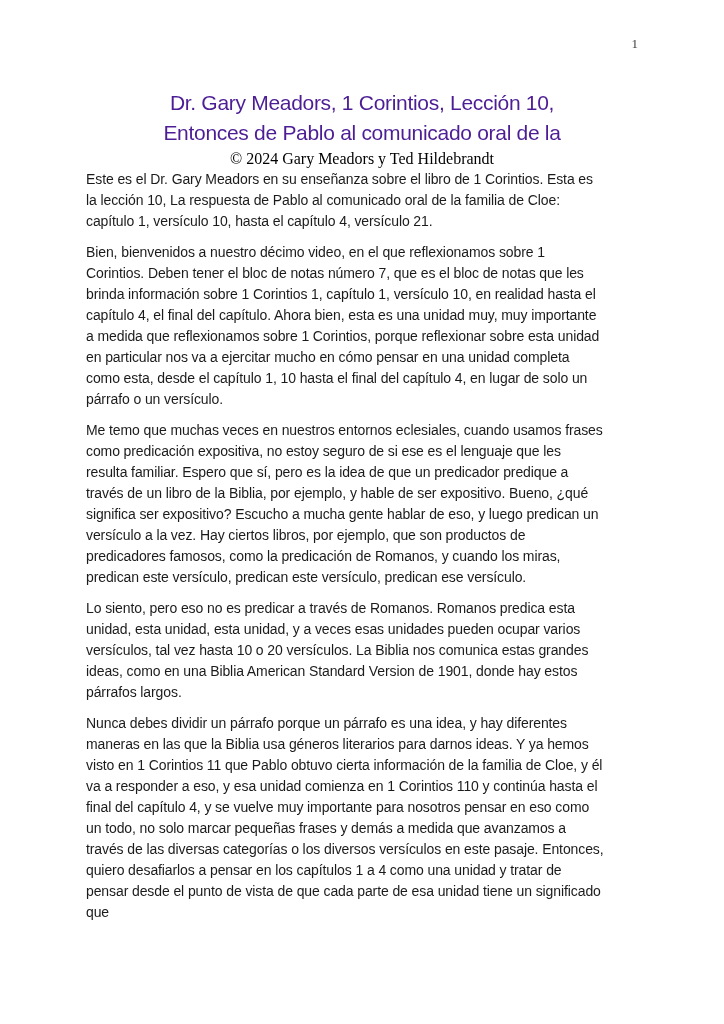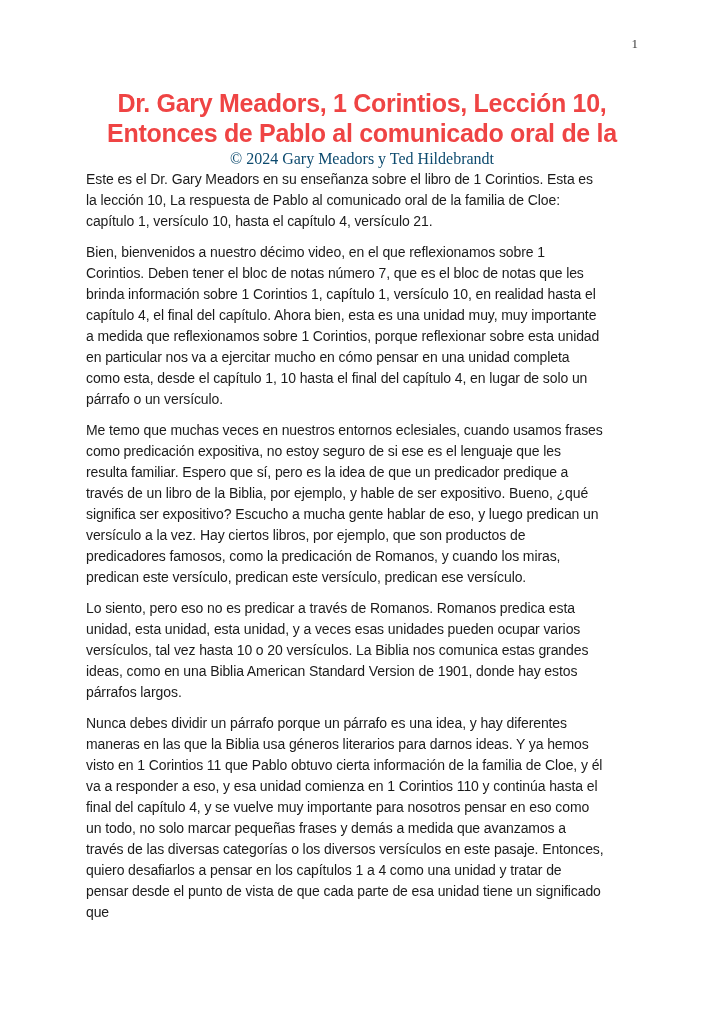--- a/index.html
+++ b/index.html
@@ -23,32 +23,32 @@
     right: 86px;
     font-family: "Liberation Serif", serif;
     font-size: 13px;
     color: #3d3d3d;
   }
   .header {
     padding-top: 88px;
     text-align: center;
   }
   .title-line {
-    font-weight: bold;
-    font-size: 25px;
+    font-weight: normal;
+    font-size: 21px;
     line-height: 30px;
     letter-spacing: -0.3px;
-    color: #ef4444;
+    color: #4c1d95;
   }
   .copyright-line {
     font-family: "Liberation Serif", serif;
     font-size: 16px;
     line-height: 20px;
     margin-top: 1px;
-    color: #0c4a6e;
+    color: #000000;
   }
   .document-body {
     padding-left: 86px;
     padding-right: 120px;
   }
   .body-paragraph {
     font-size: 14px;
     line-height: 21px;
     letter-spacing: -0.1px;
     margin: 0 0 10px 0;

